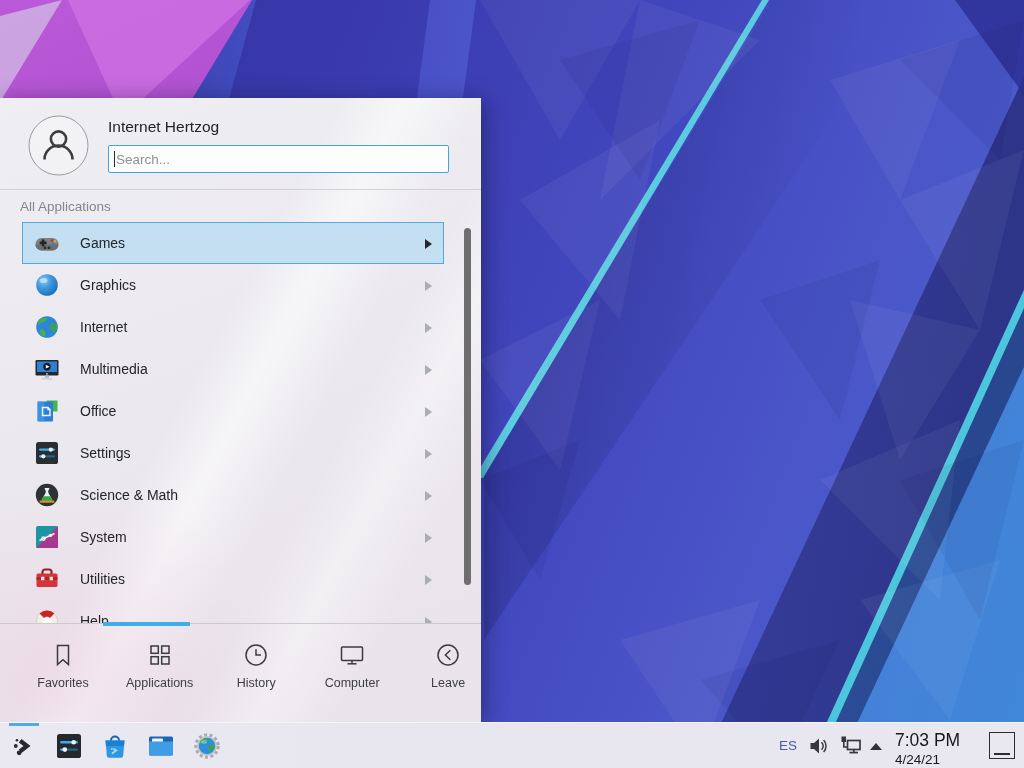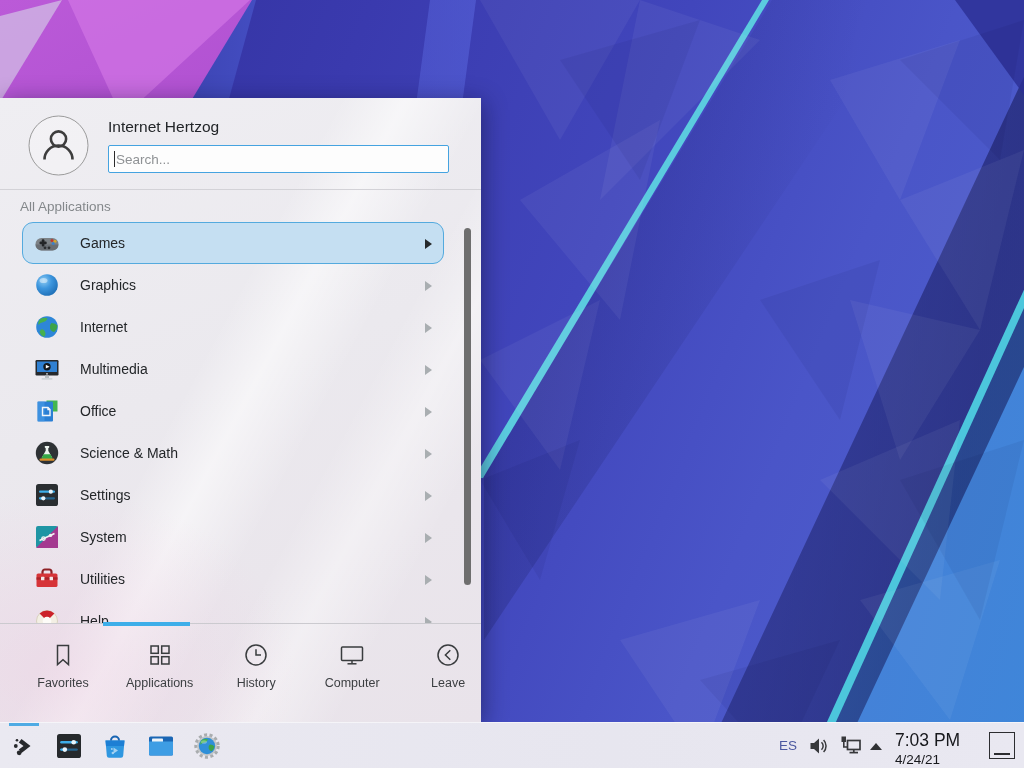--- a/index.html
+++ b/index.html
@@ -45,21 +45,21 @@
   .search-box { position:absolute; left:108px; top:47px; width:341px; height:28px;
     background:#fdfdfd; border:1px solid #45a3e0; border-radius:2px; display:flex; align-items:center; padding-left:5px; }
   .text-caret { width:1px; height:16px; background:#2b2b2b; margin-right:1px; }
   .search-placeholder { font-size:13.5px; color:#8f9295; }
   .hsep { position:absolute; left:0; width:481px; height:1px; background:#d3d2d7; }
   .sep-header { top:91px; }
   .sep-tabs { top:525px; background:#cbcacf; }
   .section-label { position:absolute; left:20px; top:101px; font-size:13.5px; color:#84888b; }
 
   .menu-list { position:absolute; left:0; top:124px; width:460px; height:401px; overflow:hidden; }
-  .menu-row { position:relative; margin-left:22px; width:422px; height:42px; display:flex; align-items:center; border:1px solid transparent; border-radius:11px; }
+  .menu-row { position:relative; margin-left:22px; width:422px; height:42px; display:flex; align-items:center; border:1px solid transparent; border-radius:0; }
   .menu-row.sel { background:#c5dff2; border-color:#54aade; }
   .row-icon { width:28px; height:28px; margin-left:10px; flex:0 0 28px; }
   .row-icon svg { display:block; width:28px; height:28px; }
   .row-label { margin-left:19px; font-size:14px; color:#232629; }
   .row-arrow { position:absolute; right:11px; top:16px; width:0; height:0;
     border-left:7px solid #a9aeb1; border-top:5px solid transparent; border-bottom:5px solid transparent; }
   .menu-row.sel .row-arrow { border-left-color:#26292b; }
 
   .vscrollbar { position:absolute; left:464px; top:130px; width:7px; height:357px; background:#6e6e6e; border-radius:4px; }
 
@@ -218,41 +218,41 @@
               <path d="M9.5 10.5 h5.5 l2 2 v6 h-7.5 z" fill="none" stroke="#f2f6fa" stroke-width="1.4"></path>
               <path d="M15 10.5 v2 h2" fill="none" stroke="#f2f6fa" stroke-width="1.4"></path>
             </svg>
           </span>
           <span class="row-label">Office</span>
           <span class="row-arrow"></span>
         </div>
         <div class="menu-row">
           <span class="row-icon">
             <svg viewBox="0 0 28 28">
-              <circle cx="14" cy="14" r="11.2" fill="#2e3235"></circle>
-              <path d="M11.8 7 h4.4 v1.4 l-.9 .9 v2.5 l3.8 6.6 a1.1 1.1 0 0 1 -1 1.6 h-8.2 a1.1 1.1 0 0 1 -1 -1.6 l3.8 -6.6 v-2.5 l-.9 -.9 z" fill="#edf5ef"></path>
-              <path d="M10.6 15.3 h6.8 l1.7 3 a1.1 1.1 0 0 1 -1 1.7 h-8.2 a1.1 1.1 0 0 1 -1 -1.7 z" fill="#36a846"></path>
-              <rect x="6.5" y="19.6" width="15" height="2.2" rx="1.1" fill="#d98e2b"></rect>
-            </svg>
-          </span>
-          <span class="row-label">Science &amp; Math</span>
-          <span class="row-arrow"></span>
-        </div>
-        <div class="menu-row">
-          <span class="row-icon">
-            <svg viewBox="0 0 28 28">
               <rect x="3" y="3" width="22" height="22" rx="2.6" fill="#2a2e31"></rect>
               <rect x="6" y="9.6" width="16" height="2.2" rx="1.1" fill="#3daee9"></rect>
               <circle cx="17.8" cy="10.7" r="2.1" fill="#e8f4fb"></circle>
               <rect x="6" y="16.2" width="16" height="2.2" rx="1.1" fill="#24638c"></rect>
               <rect x="6" y="16.2" width="6" height="2.2" rx="1.1" fill="#3daee9"></rect>
               <circle cx="10.3" cy="17.3" r="2.1" fill="#e8f4fb"></circle>
             </svg>
           </span>
           <span class="row-label">Settings</span>
+          <span class="row-arrow"></span>
+        </div>
+        <div class="menu-row">
+          <span class="row-icon">
+            <svg viewBox="0 0 28 28">
+              <circle cx="14" cy="14" r="11.2" fill="#2e3235"></circle>
+              <path d="M11.8 7 h4.4 v1.4 l-.9 .9 v2.5 l3.8 6.6 a1.1 1.1 0 0 1 -1 1.6 h-8.2 a1.1 1.1 0 0 1 -1 -1.6 l3.8 -6.6 v-2.5 l-.9 -.9 z" fill="#edf5ef"></path>
+              <path d="M10.6 15.3 h6.8 l1.7 3 a1.1 1.1 0 0 1 -1 1.7 h-8.2 a1.1 1.1 0 0 1 -1 -1.7 z" fill="#36a846"></path>
+              <rect x="6.5" y="19.6" width="15" height="2.2" rx="1.1" fill="#d98e2b"></rect>
+            </svg>
+          </span>
+          <span class="row-label">Science &amp; Math</span>
           <span class="row-arrow"></span>
         </div>
         <div class="menu-row">
           <span class="row-icon">
             <svg viewBox="0 0 28 28">
               <rect x="3" y="3" width="22" height="22" rx="2" fill="#1f95a4"></rect>
               <path d="M25 3 v22 h-22 z" fill="#a43a90"></path>
               <line x1="6.5" y1="17.5" x2="21.5" y2="10.5" stroke="#f2f2f2" stroke-width="1.5"></line>
               <circle cx="10.5" cy="15.6" r="1.7" fill="none" stroke="#f2f2f2" stroke-width="1.3"></circle>
               <circle cx="17.5" cy="12.4" r="1.7" fill="#f2f2f2"></circle>

